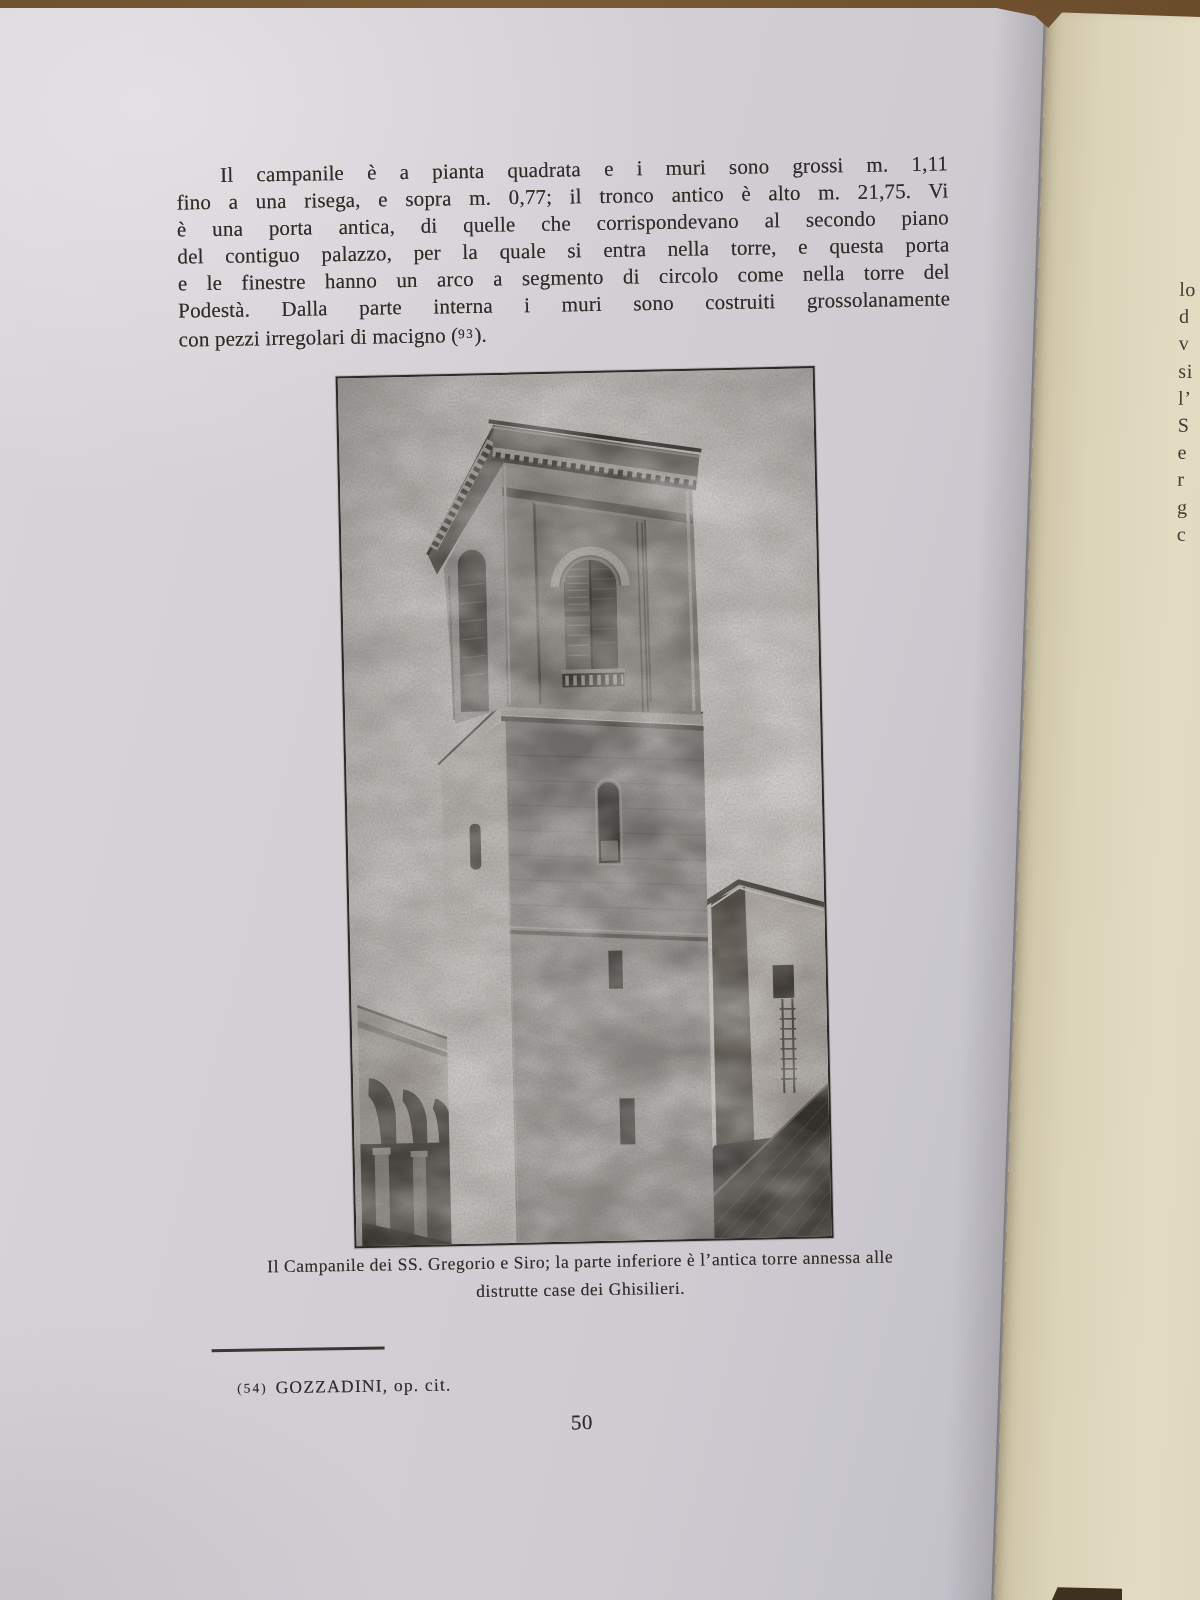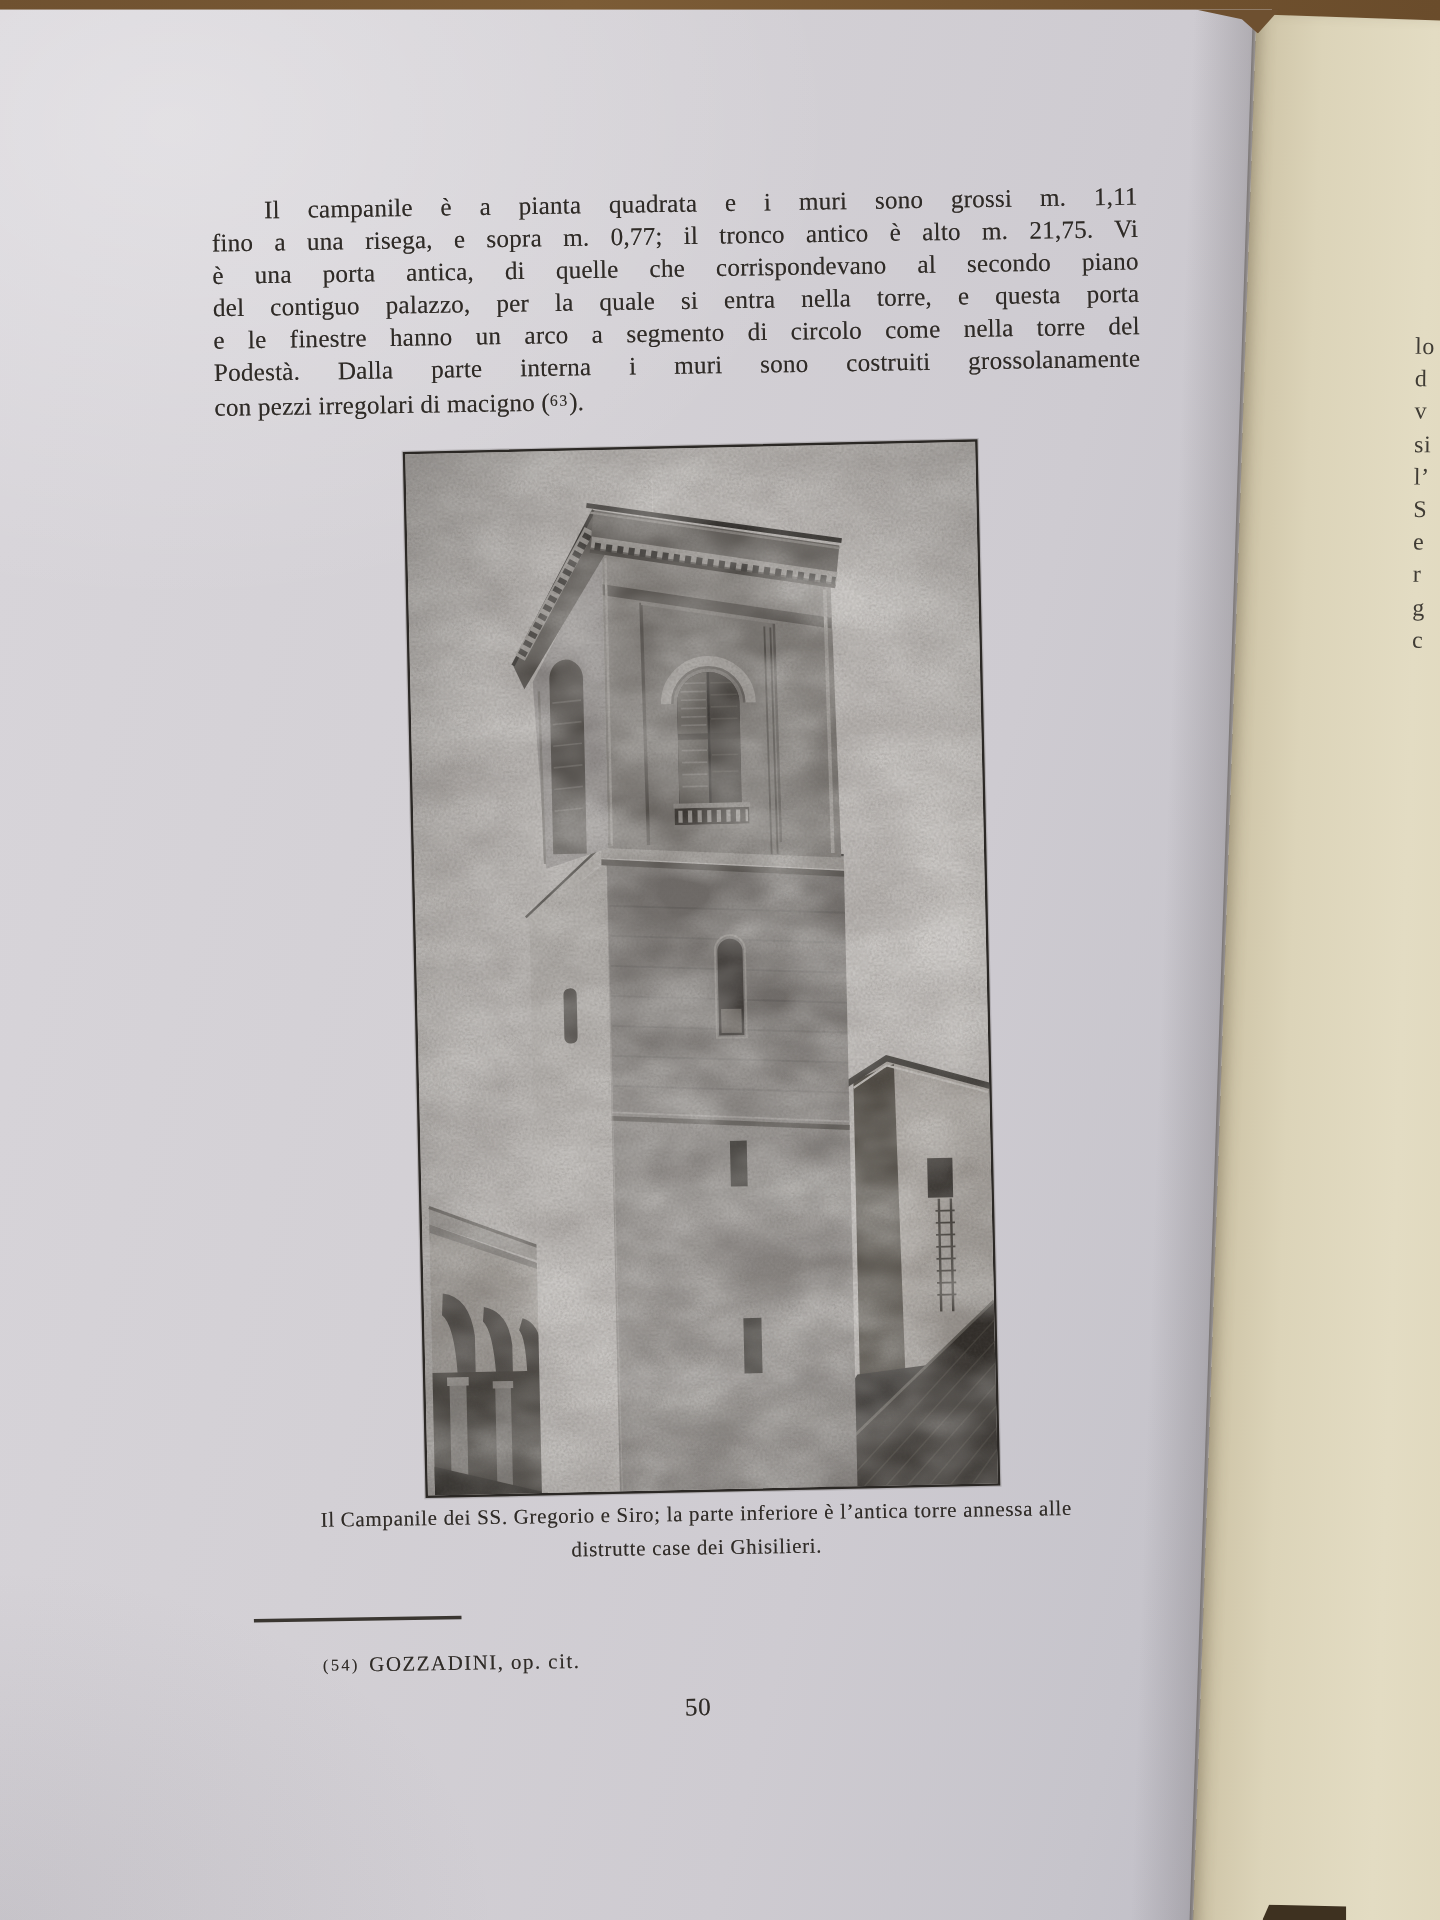--- a/index.html
+++ b/index.html
@@ -76,21 +76,21 @@
     text-shadow:0 0 .4px rgba(47,43,39,.5);
   }
   .footrule{
     position:absolute;left:203px;top:1343px;width:173px;height:2.6px;
     background:#3a3631;
   }
   .footnote{
     position:absolute;left:228px;top:1372px;font-size:17.5px;color:#302c28;
     letter-spacing:.6px;text-shadow:0 0 .4px rgba(47,43,39,.5);
   }
-  .footnote .fmark{font-size:13.5px;letter-spacing:2px;vertical-align:1px;margin-right:8px;margin-left:32px;}
+  .footnote .fmark{font-size:13.5px;letter-spacing:2px;vertical-align:1px;margin-right:8px;}
   .footnote .ftext{letter-spacing:1.2px;}
   .pageno{
     position:absolute;left:186px;top:1410px;width:772px;text-align:center;
     font-size:21px;color:#2f2b27;letter-spacing:.5px;
     text-shadow:0 0 .4px rgba(47,43,39,.5);
   }
 </style>
 </head>
 <body>
 
@@ -116,21 +116,21 @@
 
 <div class="content">
 
   <div class="paragraph">
     <div class="pline first">Il campanile è a pianta quadrata e i muri sono grossi m. 1,11</div>
     <div class="pline">fino a una risega, e sopra m. 0,77; il tronco antico è alto m. 21,75. Vi</div>
     <div class="pline">è una porta antica, di quelle che corrispondevano al secondo piano</div>
     <div class="pline">del contiguo palazzo, per la quale si entra nella torre, e questa porta</div>
     <div class="pline">e le finestre hanno un arco a segmento di circolo come nella torre del</div>
     <div class="pline">Podestà. Dalla parte interna i muri sono costruiti grossolanamente</div>
-    <div class="pline last"><span>con pezzi irregolari di macigno (</span><sup>63</sup><span>).</span></div>
+    <div class="pline last"><span>con pezzi irregolari di macigno (</span><sup>93</sup><span>).</span></div>
   </div>
 
   <div class="photo-wrap" role="img" aria-label="Black-and-white halftone photograph of the square brick campanile of SS. Gregorio e Siro: an upper belfry with cornice and arched shuttered openings above a tall plain tower shaft with small slit windows, flanked by a church facade on the left and tiled roofs and a gabled building on the right.">
     <svg viewBox="0 0 475 868" width="475" height="868">
       <defs>
         <linearGradient id="skyG" x1="0" y1="0" x2="1" y2="0.25">
           <stop offset="0" stop-color="#a39f9c"></stop>
           <stop offset="0.5" stop-color="#aca8a5"></stop>
           <stop offset="1" stop-color="#b7b3b0"></stop>
         </linearGradient>

